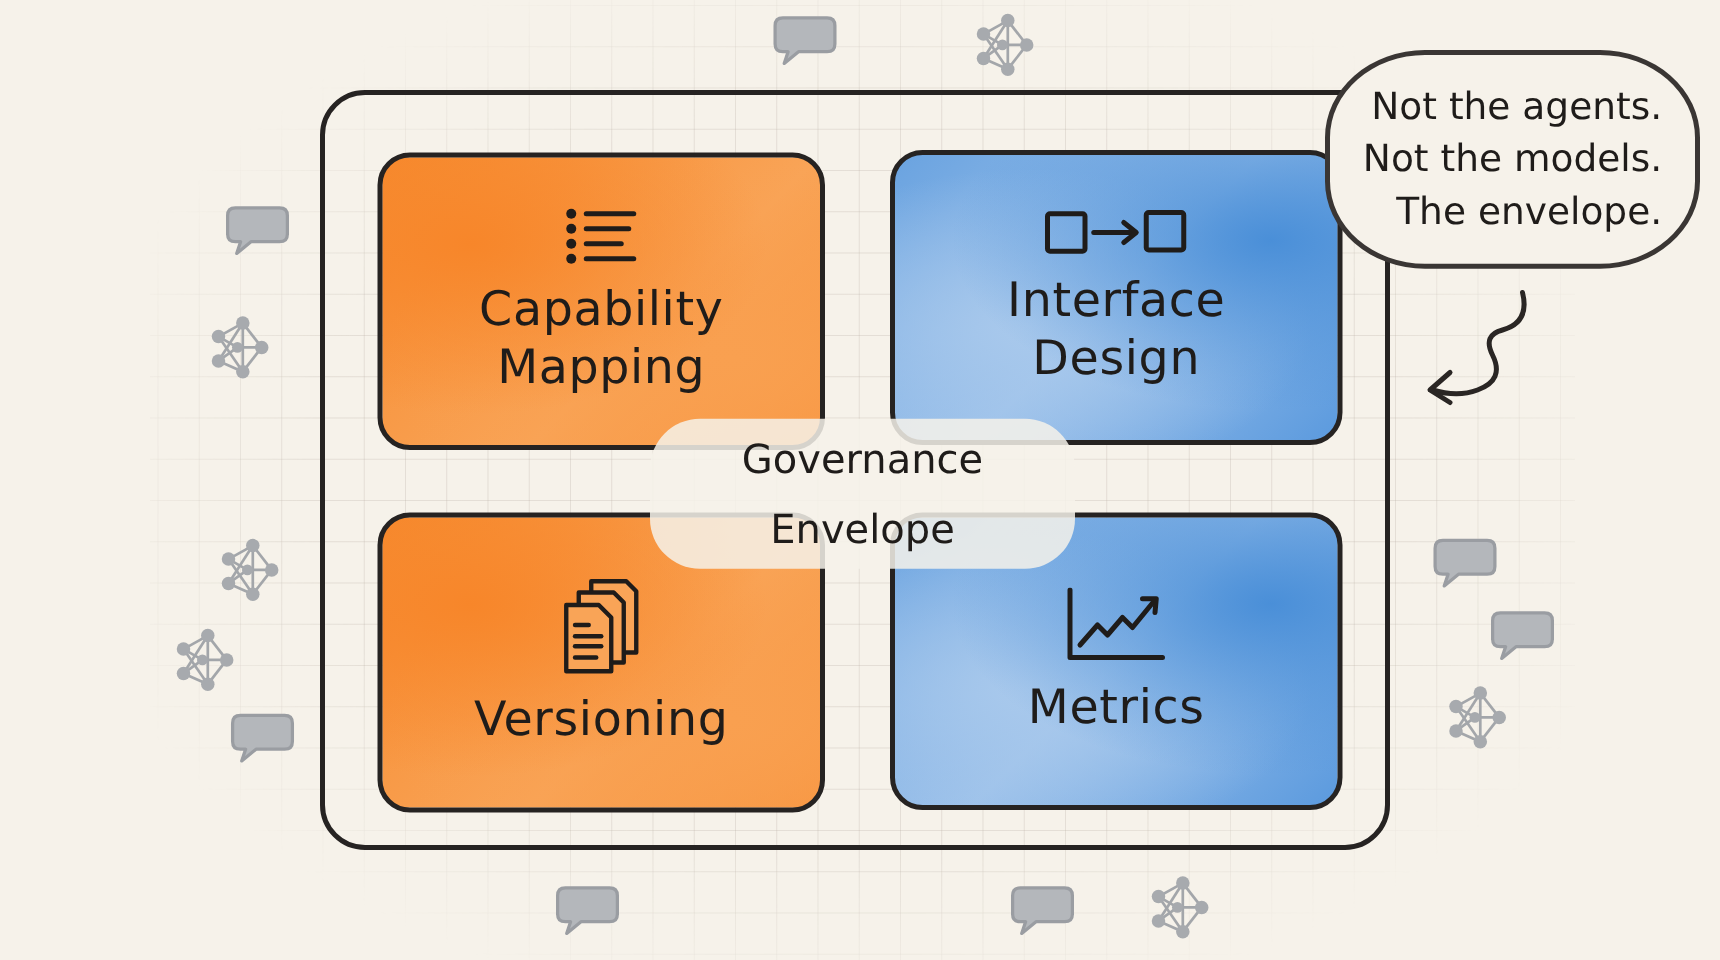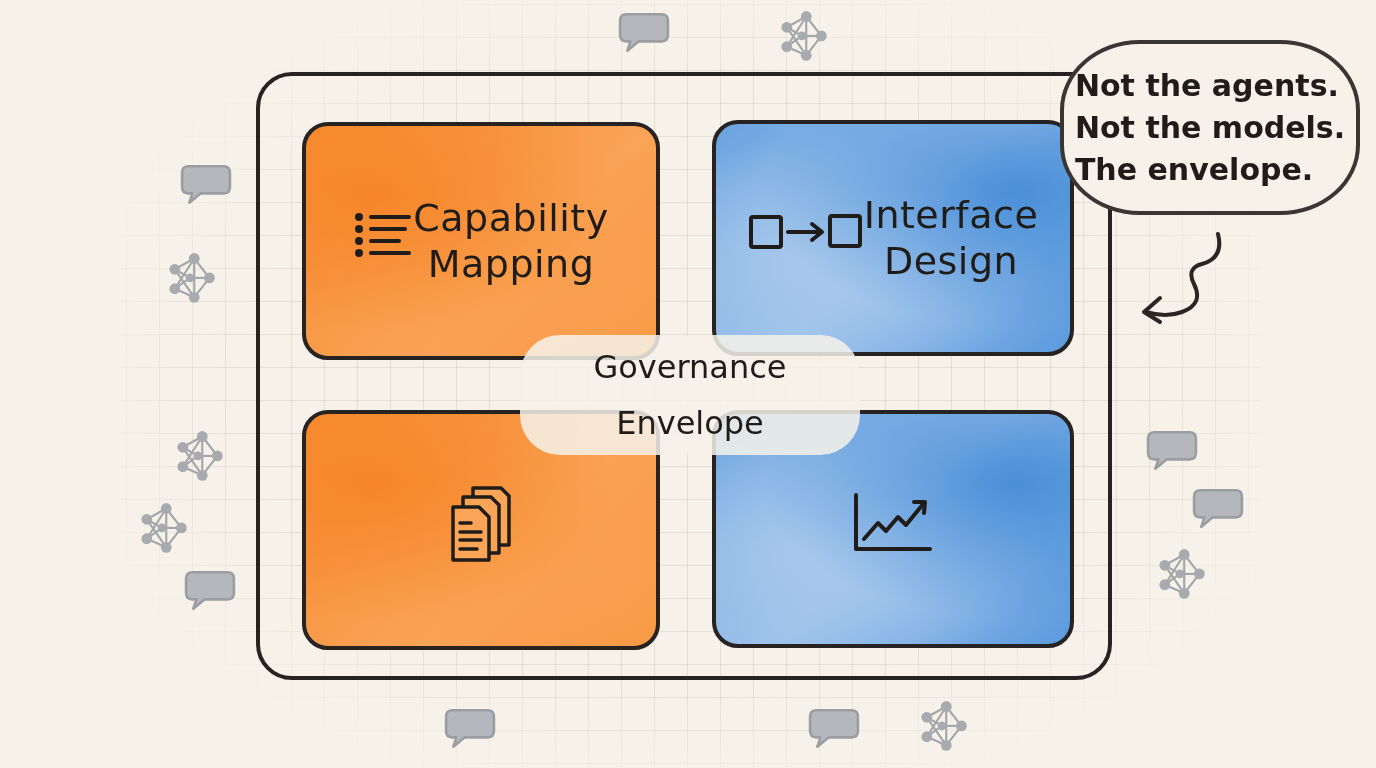--- a/index.html
+++ b/index.html
@@ -20,21 +20,21 @@
       mask-image: radial-gradient(ellipse at center, #000 55%, transparent 80%);
     }
     .envelope {
       position: absolute; left: 256px; top: 72px; width: 856px; height: 608px;
       border: 4px solid #262322; border-radius: 36px;
       box-sizing: border-box;
     }
     .card {
       position: absolute; box-sizing: border-box;
       border: 4px solid #262322; border-radius: 26px;
-      display: flex; align-items: center; justify-content: center;
+      display: flex; flex-direction: column; align-items: center; justify-content: center;
     }
     .card.orange {
       background:
         radial-gradient(ellipse at 20% 30%, #f7862a 0%, rgba(247,134,42,0) 60%),
         radial-gradient(ellipse at 80% 70%, #f9a050 0%, rgba(249,160,80,0) 70%),
         linear-gradient(135deg, #f68a2e 0%, #f9a457 60%, #f6913a 100%);
     }
     .card.blue {
       background:
         radial-gradient(ellipse at 85% 30%, #4a8fd8 0%, rgba(74,143,216,0) 60%),
@@ -52,21 +52,21 @@
       white-space: pre-line; background: rgba(246,242,234,0.85);
       border-radius: 40px; padding: 4px 0;
     }
     .callout {
       position: absolute; left: 1060px; top: 40px; width: 300px; height: 175px;
       border: 4px solid #3a3634; border-radius: 80px / 70px; box-sizing: border-box;
       background: #f6f2ea;
       display: flex; align-items: center; justify-content: center;
     }
     .callout-text {
-      font-size: 30px; line-height: 42px; text-align: left; white-space: pre-line; font-weight: bold;
+      font-size: 30px; line-height: 42px; text-align: right; white-space: pre-line;
     }
     .deco { position: absolute; }
   </style>
 </head>
 <body>
 
 <div class="grid"></div>
 
 <svg width="0" height="0" style="position:absolute">
   <defs>
@@ -179,30 +179,32 @@
       <path d="M14 12 H42 L50 20 V68 H14 Z"></path>
       <path d="M4 22 H30 L40 32 V75 H4 Z"></path>
     </g>
     <g stroke="#1f1c1a" stroke-width="3.5" stroke-linecap="round">
       <line x1="11" y1="38" x2="22" y2="38"></line>
         <line x1="11" y1="47" x2="32" y2="47"></line>
         <line x1="11" y1="55" x2="32" y2="55"></line>
         <line x1="11" y1="64" x2="28" y2="64"></line>
     </g>
   </svg>
+  <div class="card-label">Versioning</div>
 </div>
 
 <div class="card blue" style="left:712px;top:410px;width:362px;height:238px;">
   <svg class="card-icon" width="82" height="60" viewBox="0 0 82 60">
     <g fill="none" stroke="#1f1c1a" stroke-width="4" stroke-linecap="round" stroke-linejoin="round">
       <polyline points="4,2 4,56 78,56"></polyline>
       <polyline points="12,46 26,30 34,38 46,24 54,32 72,10"></polyline>
       <polyline points="62,9 73,9 72,20"></polyline>
     </g>
   </svg>
+  <div class="card-label">Metrics</div>
 </div>
 
 <div class="center-title">Governance
 Envelope</div>
 
 <div class="callout">
   <div class="callout-text">Not the agents.
 Not the models.
 The envelope.</div>
 </div>

